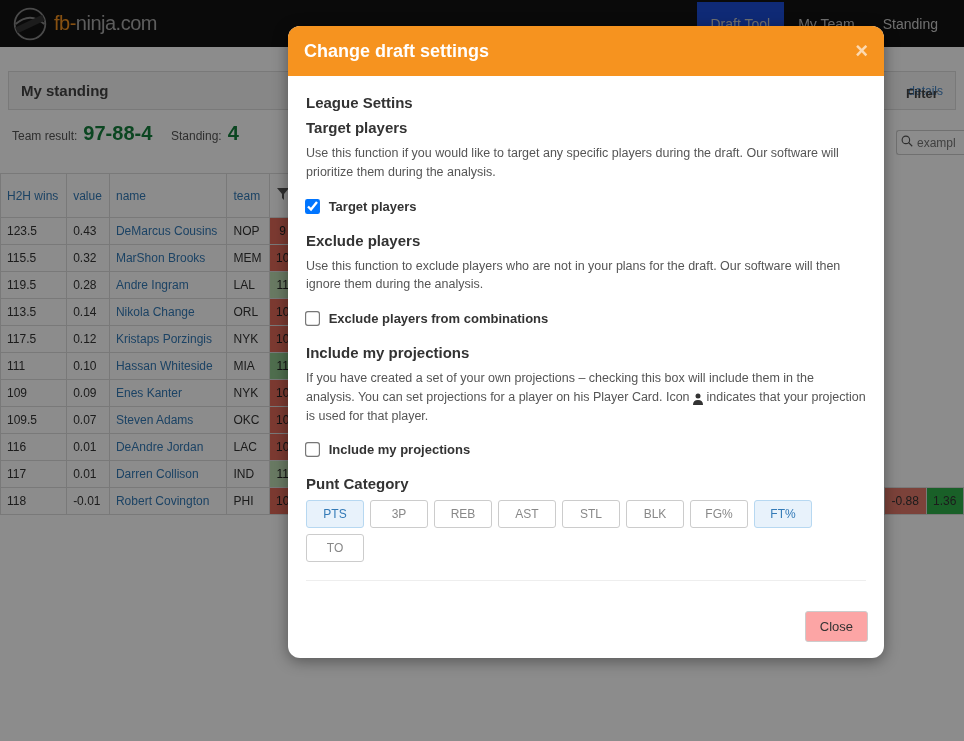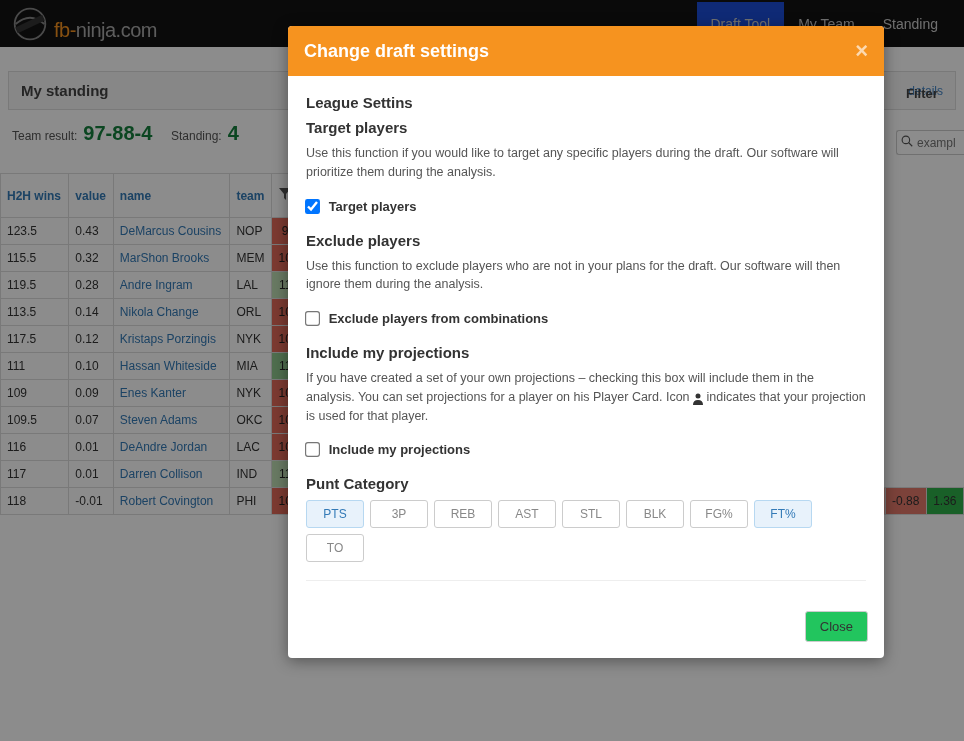--- a/index.html
+++ b/index.html
@@ -15,21 +15,21 @@
 }
 
 
 .topnav {
   background: #131313;
   height: 47px;
   display: flex;
   align-items: center;
   padding: 0 12px;
 }
-.logo-wrap { display: flex; align-items: flex-end; gap: 6px; }
+.logo-wrap { display: flex; align-items: center; gap: 6px; }
 .logo-icon {
   width: 36px; height: 36px;
   display: flex; align-items: center; justify-content: center;
 }
 .brand { color: #f6931f; font-size: 20px; font-weight: 300; letter-spacing: -0.5px;}
 .brand .suffix { color: #aaa; }
 .navspace { flex: 1; }
 .navlinks { display: flex; gap: 0; }
 .navlink { color: #ccc; padding: 14px 14px; font-size: 14px; cursor: pointer; }
 .navlink.active { background: #1d4ed8; }
@@ -87,21 +87,21 @@
 table { border-collapse: collapse; width: 100%; font-size: 12px; }
 th, td {
   border: 1px solid #ddd;
   padding: 6px 6px;
   text-align: left;
   vertical-align: top;
 }
 th {
   background: #fff;
   color: #337ab7;
-  font-weight: bold;
+  font-weight: normal;
   font-size: 12px;
   height: 44px;
   vertical-align: middle;
 }
 th.funnel { color: #555; text-align: center;}
 td.name a { color: #337ab7; text-decoration: none; margin-top: 8px; }
 td.num { color: #333; }
 td.rank { text-align: center; color: #222;}
 .rank-red { background: #e26a5a; }
 .rank-green { background: #91c98f; }
@@ -120,21 +120,21 @@
 .overlay {
   position: absolute; inset: 0;
   background: rgba(0,0,0,0.45);
 }
 .modal {
   position: absolute;
   top: 26px;
   left: 288px;
   width: 596px;
   background: #fff;
-  border-radius: 4px;
+  border-radius: 12px;
   box-shadow: 0 3px 15px rgba(0,0,0,0.4);
   overflow: hidden;
 }
 .modal-header {
   background: #f6931f;
   color: #fff;
   padding: 14px 16px;
   display: flex; align-items: center;
 }
 .modal-header h2 { font-size: 18px; font-weight: bold; }
@@ -158,21 +158,21 @@
   font-size: 12px;
   cursor: pointer;
 }
 .punt-btn.sel { background: #e8f2fb; border-color: #b7d8f1; color: #337ab7; }
 
 .modal-footer {
   padding: 12px 16px 16px;
   display: flex; justify-content: flex-end; gap: 12px; align-items: center;
 }
 .btn { padding: 7px 14px; border-radius: 3px; font-size: 13px; cursor: pointer; border: 1px solid transparent;}
-.btn-close { background: #22c55e; color: #333; border-color: #ccc; margin-left: 48px; }
+.btn-close { background: #fca5a5; color: #333; border-color: #ccc; margin-left: 48px; }
 .btn-apply { background: #337ab7; color: #fff; border-color: #2e6da4; }
 
 .person-icon {
   display: inline-block;
   width: 10px; height: 12px;
   vertical-align: middle;
 }
 </style>
 </head>
 <body>

